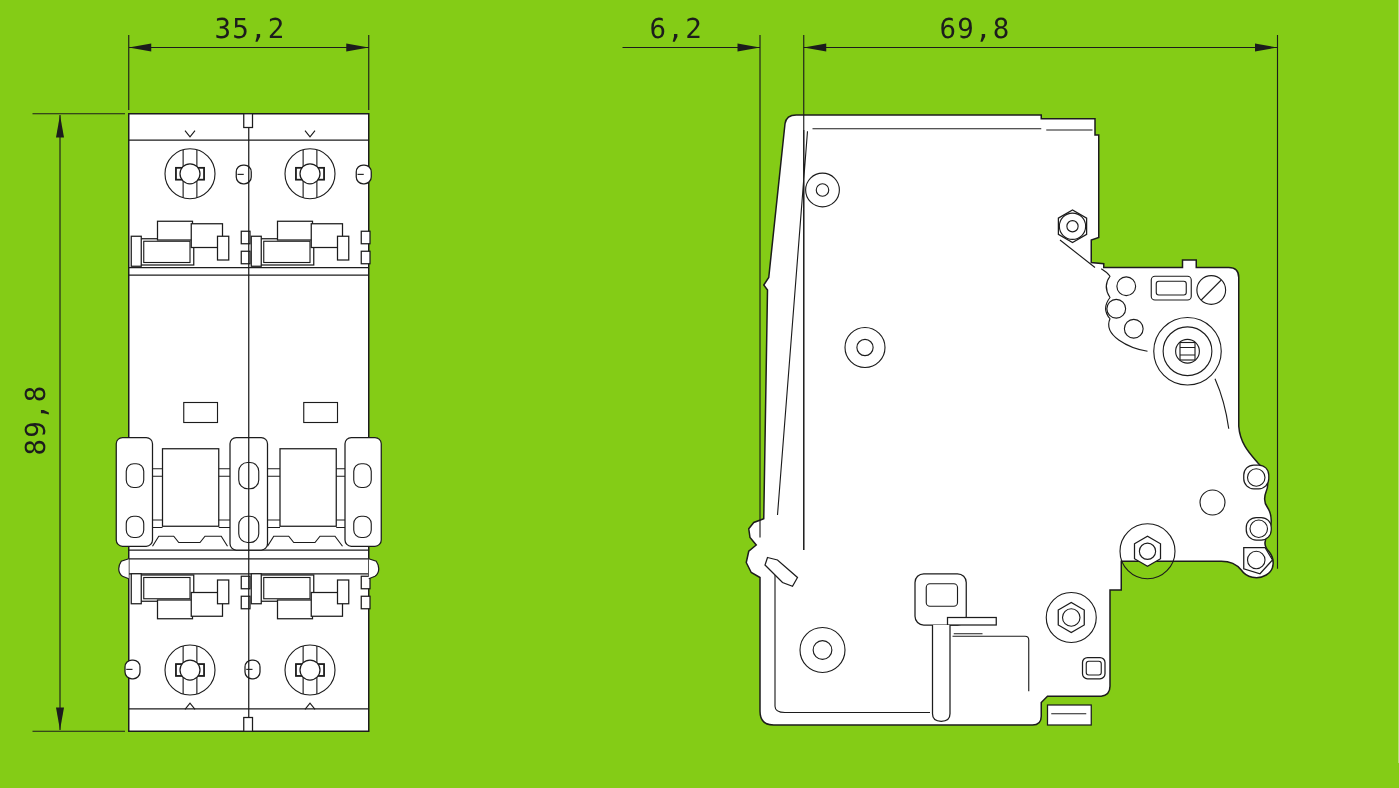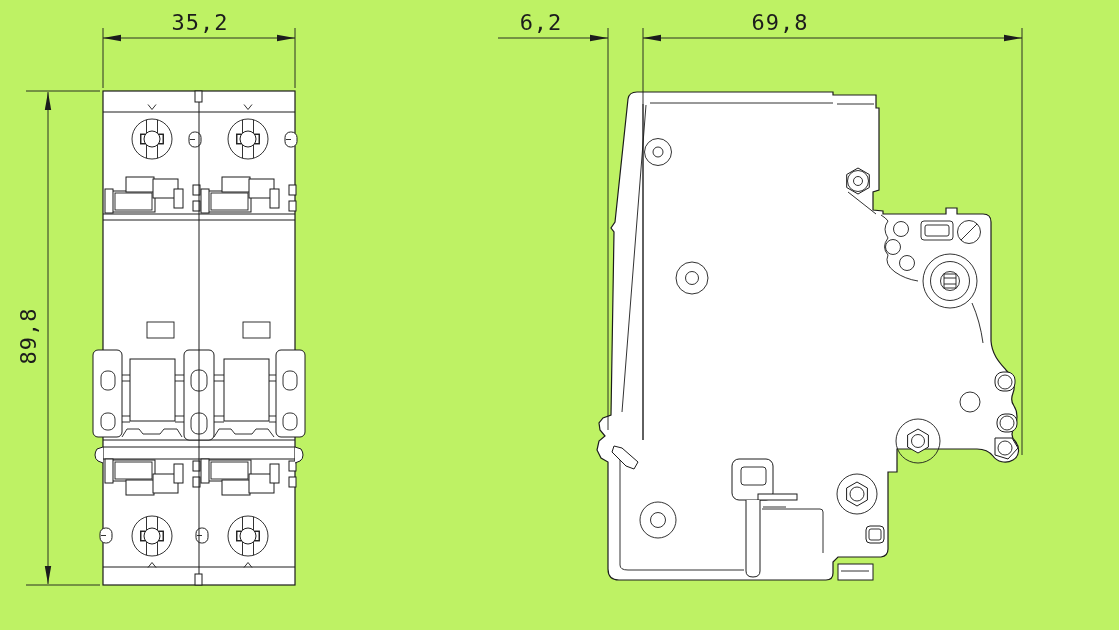--- a/index.html
+++ b/index.html
@@ -1,16 +1,16 @@
 <!DOCTYPE html>
 <html><head>
 <meta charset="utf-8">
 <style>
   html,body{margin:0;padding:0;background:#ffffff;}
-  .canvas{position:relative;width:1119px;height:630px;background:#bef264;overflow:hidden;
+  .canvas{position:relative;width:1119px;height:630px;background:#84cc16;overflow:hidden;
           font-family:"DejaVu Sans Mono", monospace;}
   svg{display:block}
   svg text{font-family:"DejaVu Sans Mono", monospace;font-size:22px;fill:#1c1c1c;letter-spacing:1px;}
   .ol{fill:#ffffff;stroke:#1c1c1c;stroke-width:1.2;}            
   .ln{fill:none;stroke:#1c1c1c;stroke-width:1;}                 
   .lt{fill:none;stroke:#1c1c1c;stroke-width:0.9;}               
   .wf{fill:#ffffff;stroke:#1c1c1c;stroke-width:1;}              
   .dim{fill:none;stroke:#1c1c1c;stroke-width:0.9;}              
   .ar{fill:#1c1c1c;stroke:none;}                                
 </style>

